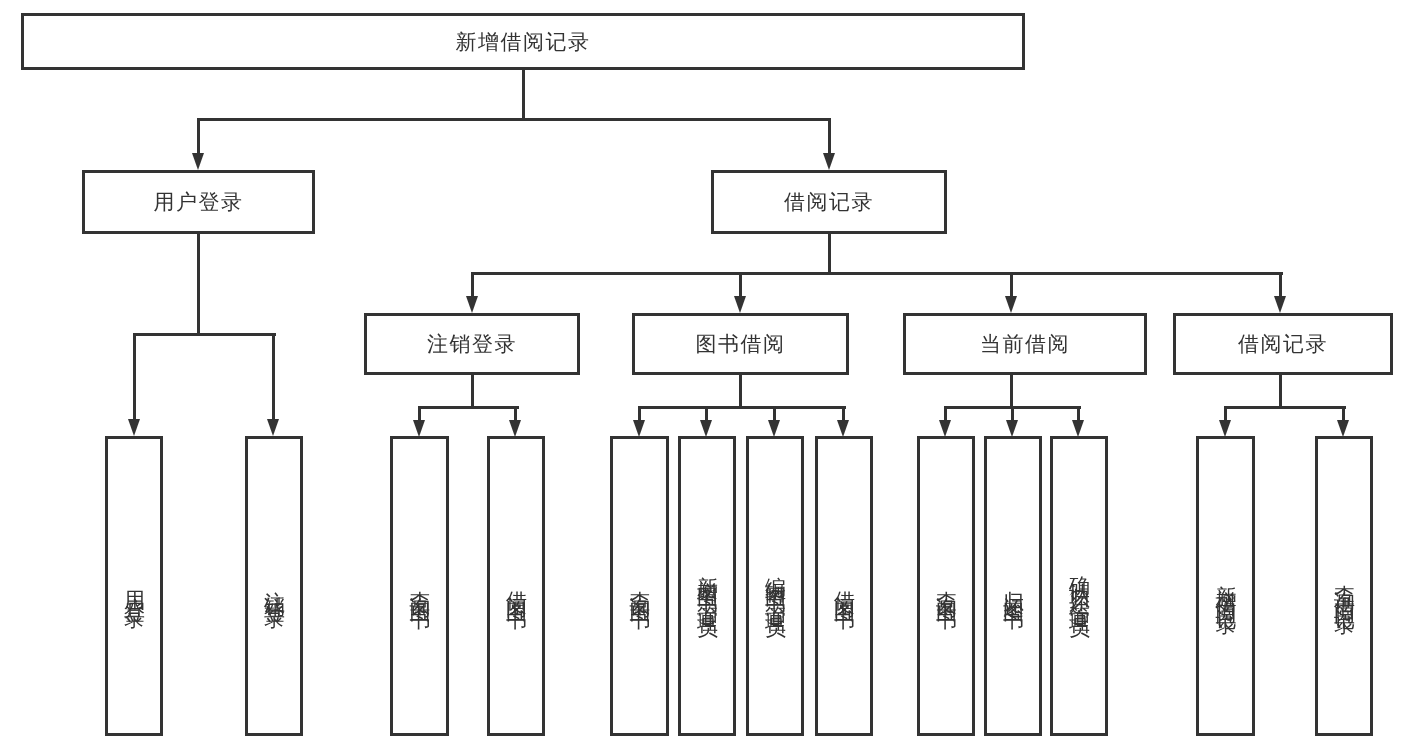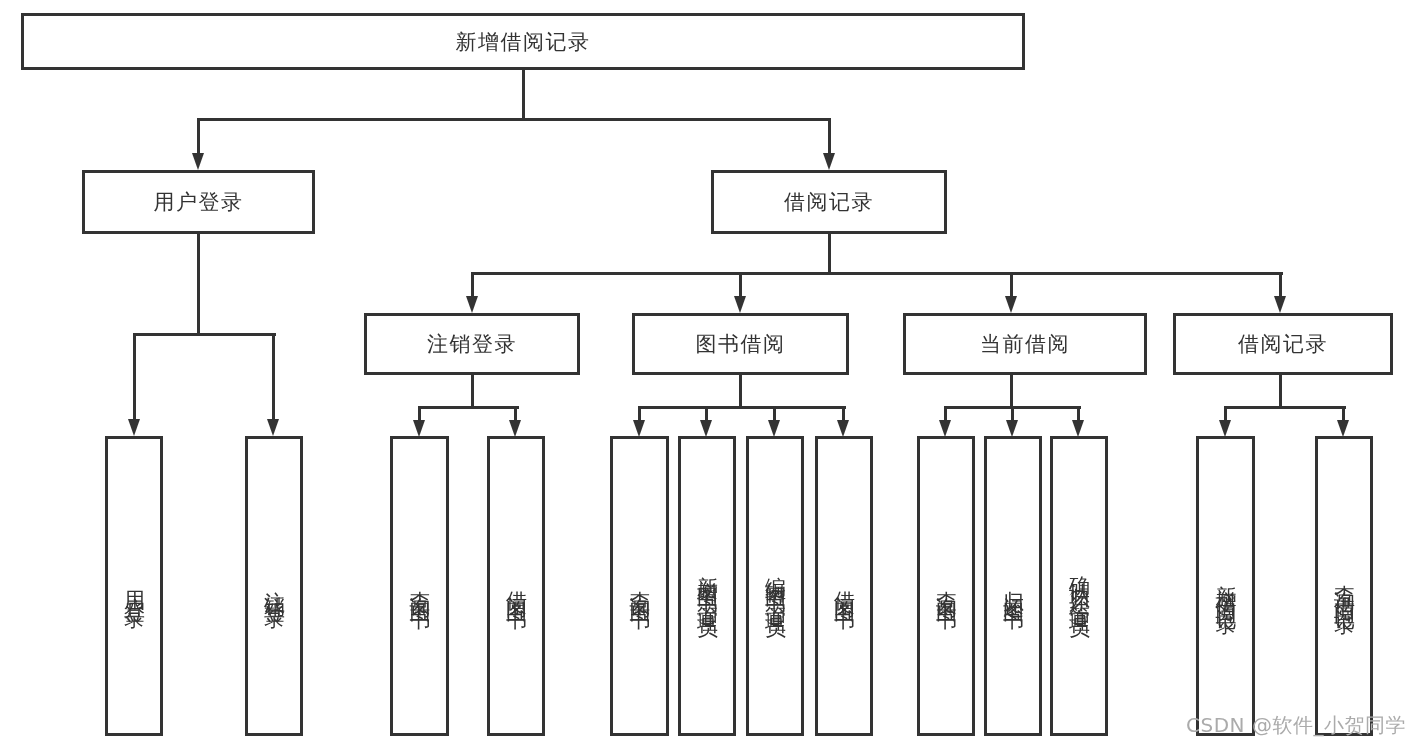--- a/index.html
+++ b/index.html
@@ -180,15 +180,14 @@
   <div class="ar" style="left:1006px;top:420px;"></div>
   <div class="ar" style="left:1072px;top:420px;"></div>
 
   <div class="vl" style="left:1279px;top:374px;width:3px;height:34px;"></div>
   <div class="hl" style="left:1224px;top:406px;width:122px;height:3px;"></div>
   <div class="vl" style="left:1224px;top:406px;width:3px;height:16px;"></div>
   <div class="vl" style="left:1342px;top:406px;width:3px;height:16px;"></div>
   <div class="ar" style="left:1219px;top:420px;"></div>
   <div class="ar" style="left:1337px;top:420px;"></div>
 
-  <div class="watermark">CSDN @软件_小贺同学</div>
 
 </div>
 
 </body></html>

